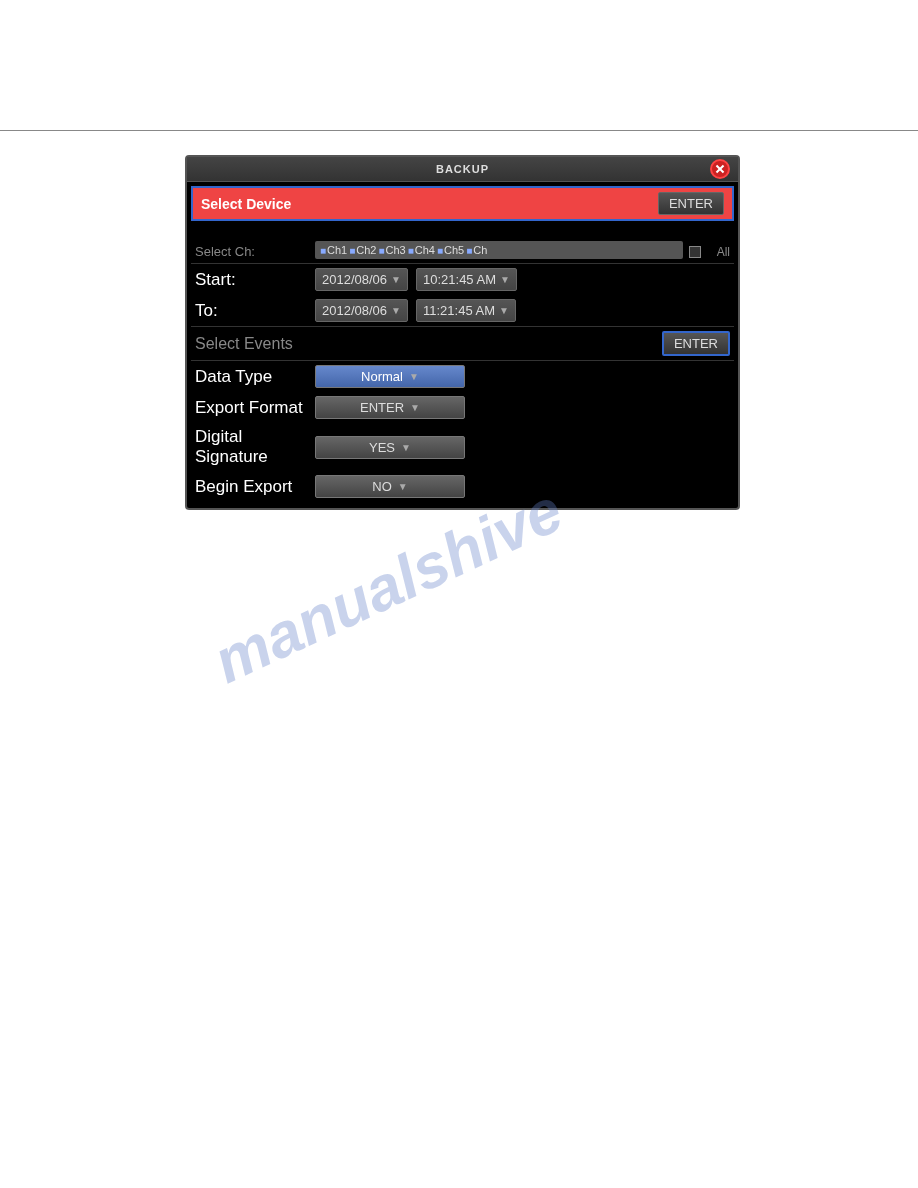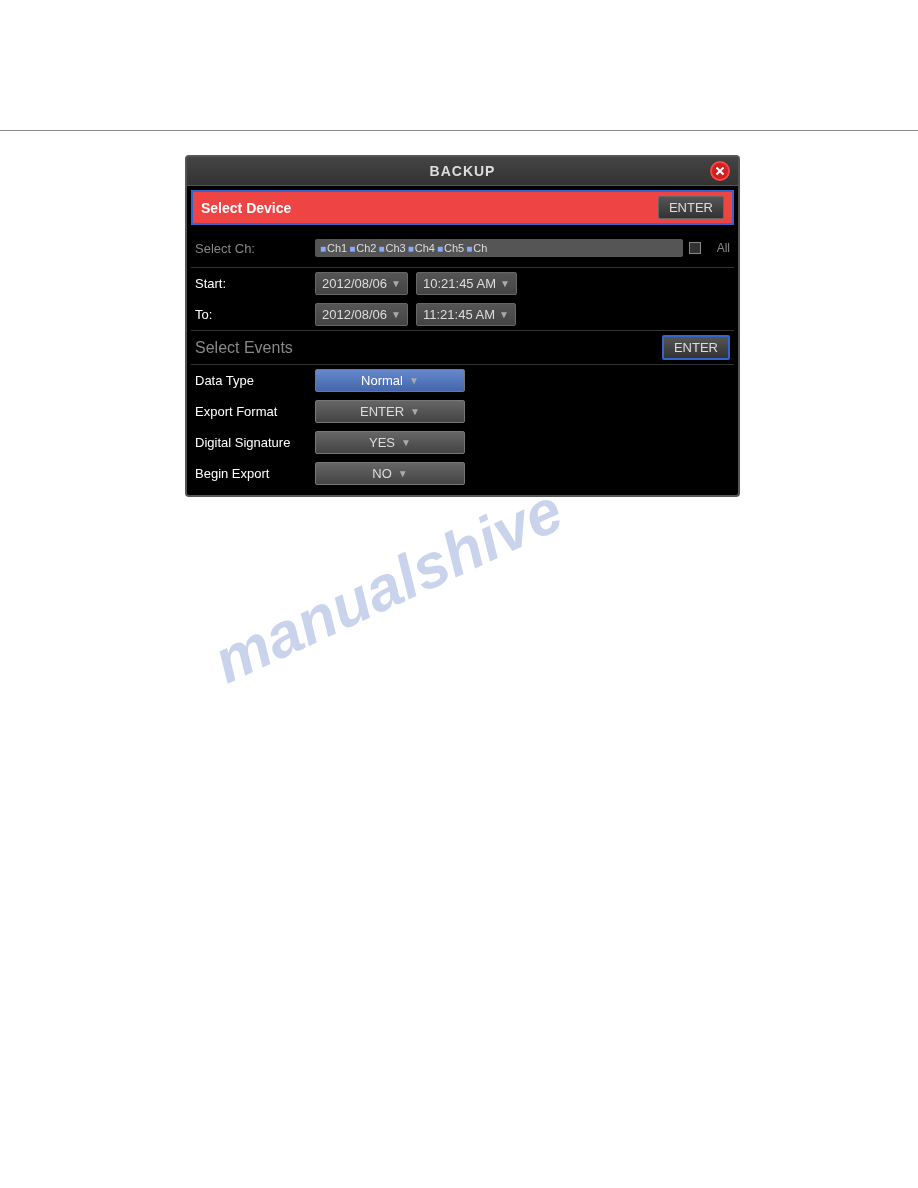--- a/index.html
+++ b/index.html
@@ -37,21 +37,21 @@
       display: flex;
       align-items: center;
       justify-content: center;
       padding: 6px 10px;
       position: relative;
       border-bottom: 1px solid #555;
     }
 
     .dialog-title {
       color: #ddd;
-      font-size: 14px;
+      font-size: 11px;
       font-weight: bold;
       letter-spacing: 1px;
     }
 
     .close-btn {
       position: absolute;
       right: 8px;
       top: 50%;
       transform: translateY(-50%);
       width: 20px;
@@ -110,33 +110,33 @@
     
     .form-row {
       display: flex;
       align-items: center;
       padding: 4px 8px;
       min-height: 30px;
     }
 
     .form-row-label {
       color: #888;
-      font-size: 13px;
+      font-size: 17px;
       width: 120px;
       flex-shrink: 0;
     }
 
     .form-row-label.white {
       color: #fff;
     }
 
     
     .channel-row {
       display: flex;
-      align-items: center;
+      align-items: flex-end;
       padding: 4px 8px;
       min-height: 38px;
     }
 
     .channel-label {
       color: #888;
       font-size: 13px;
       width: 120px;
       flex-shrink: 0;
     }

